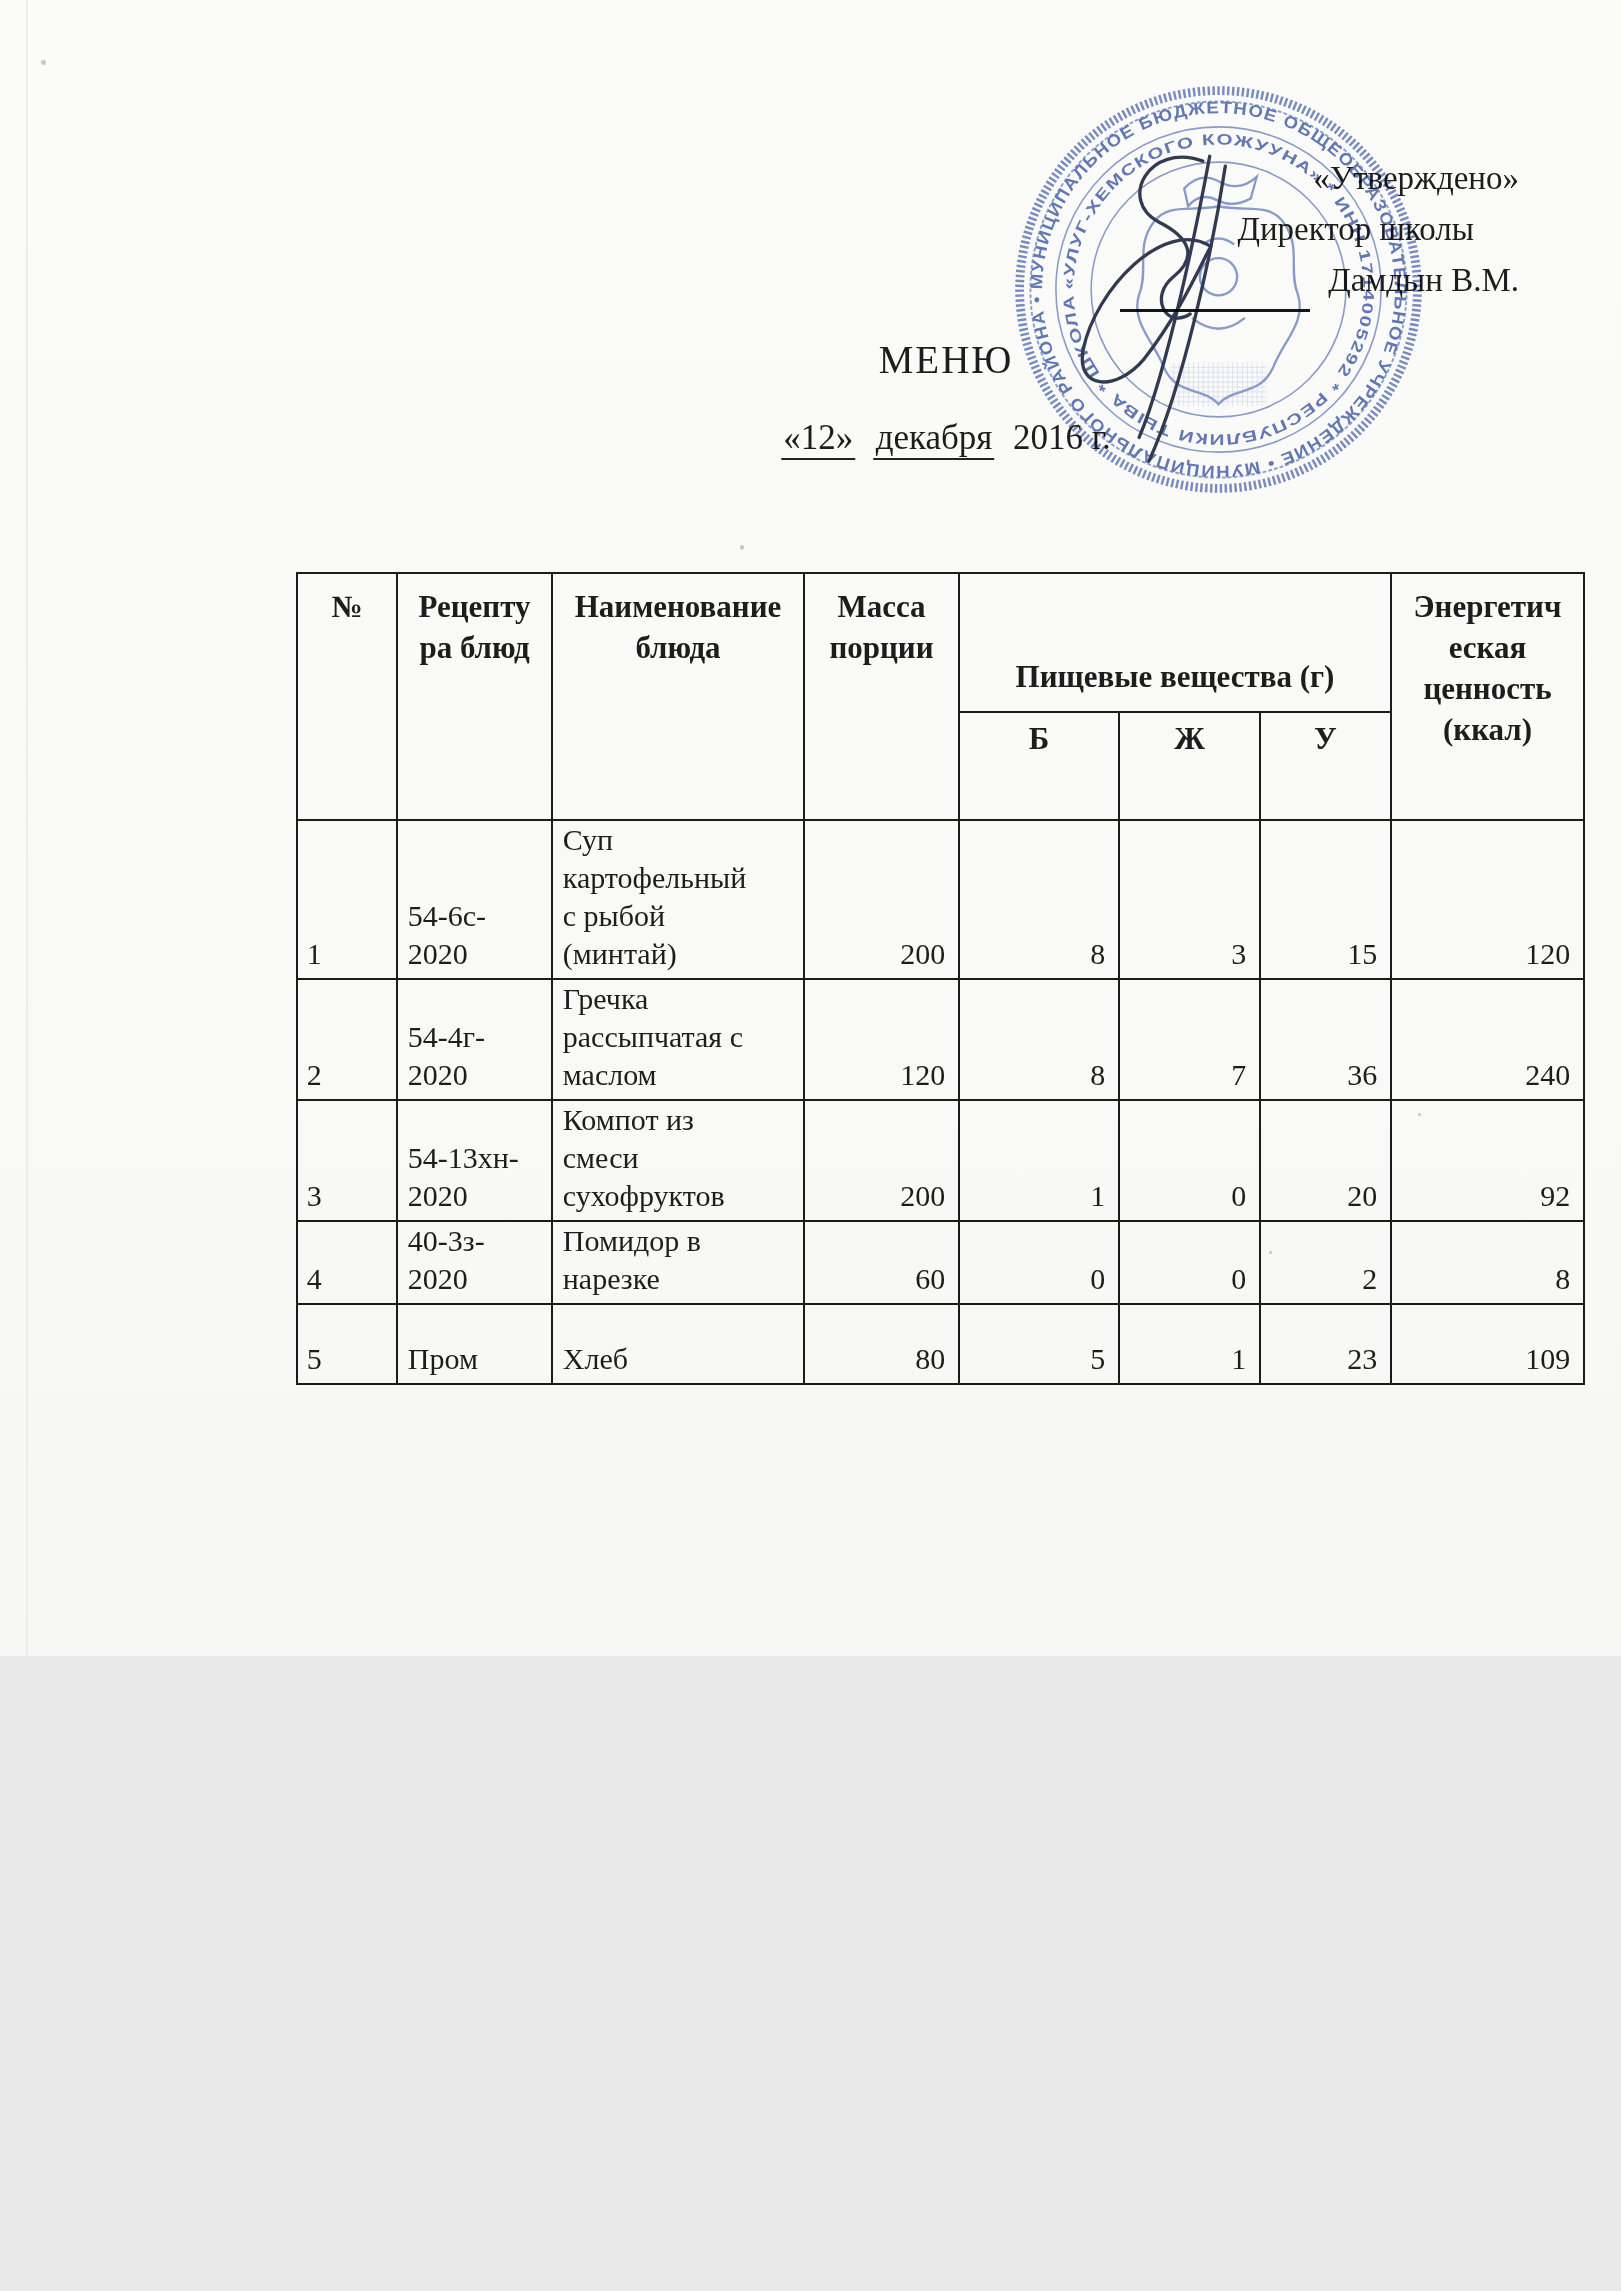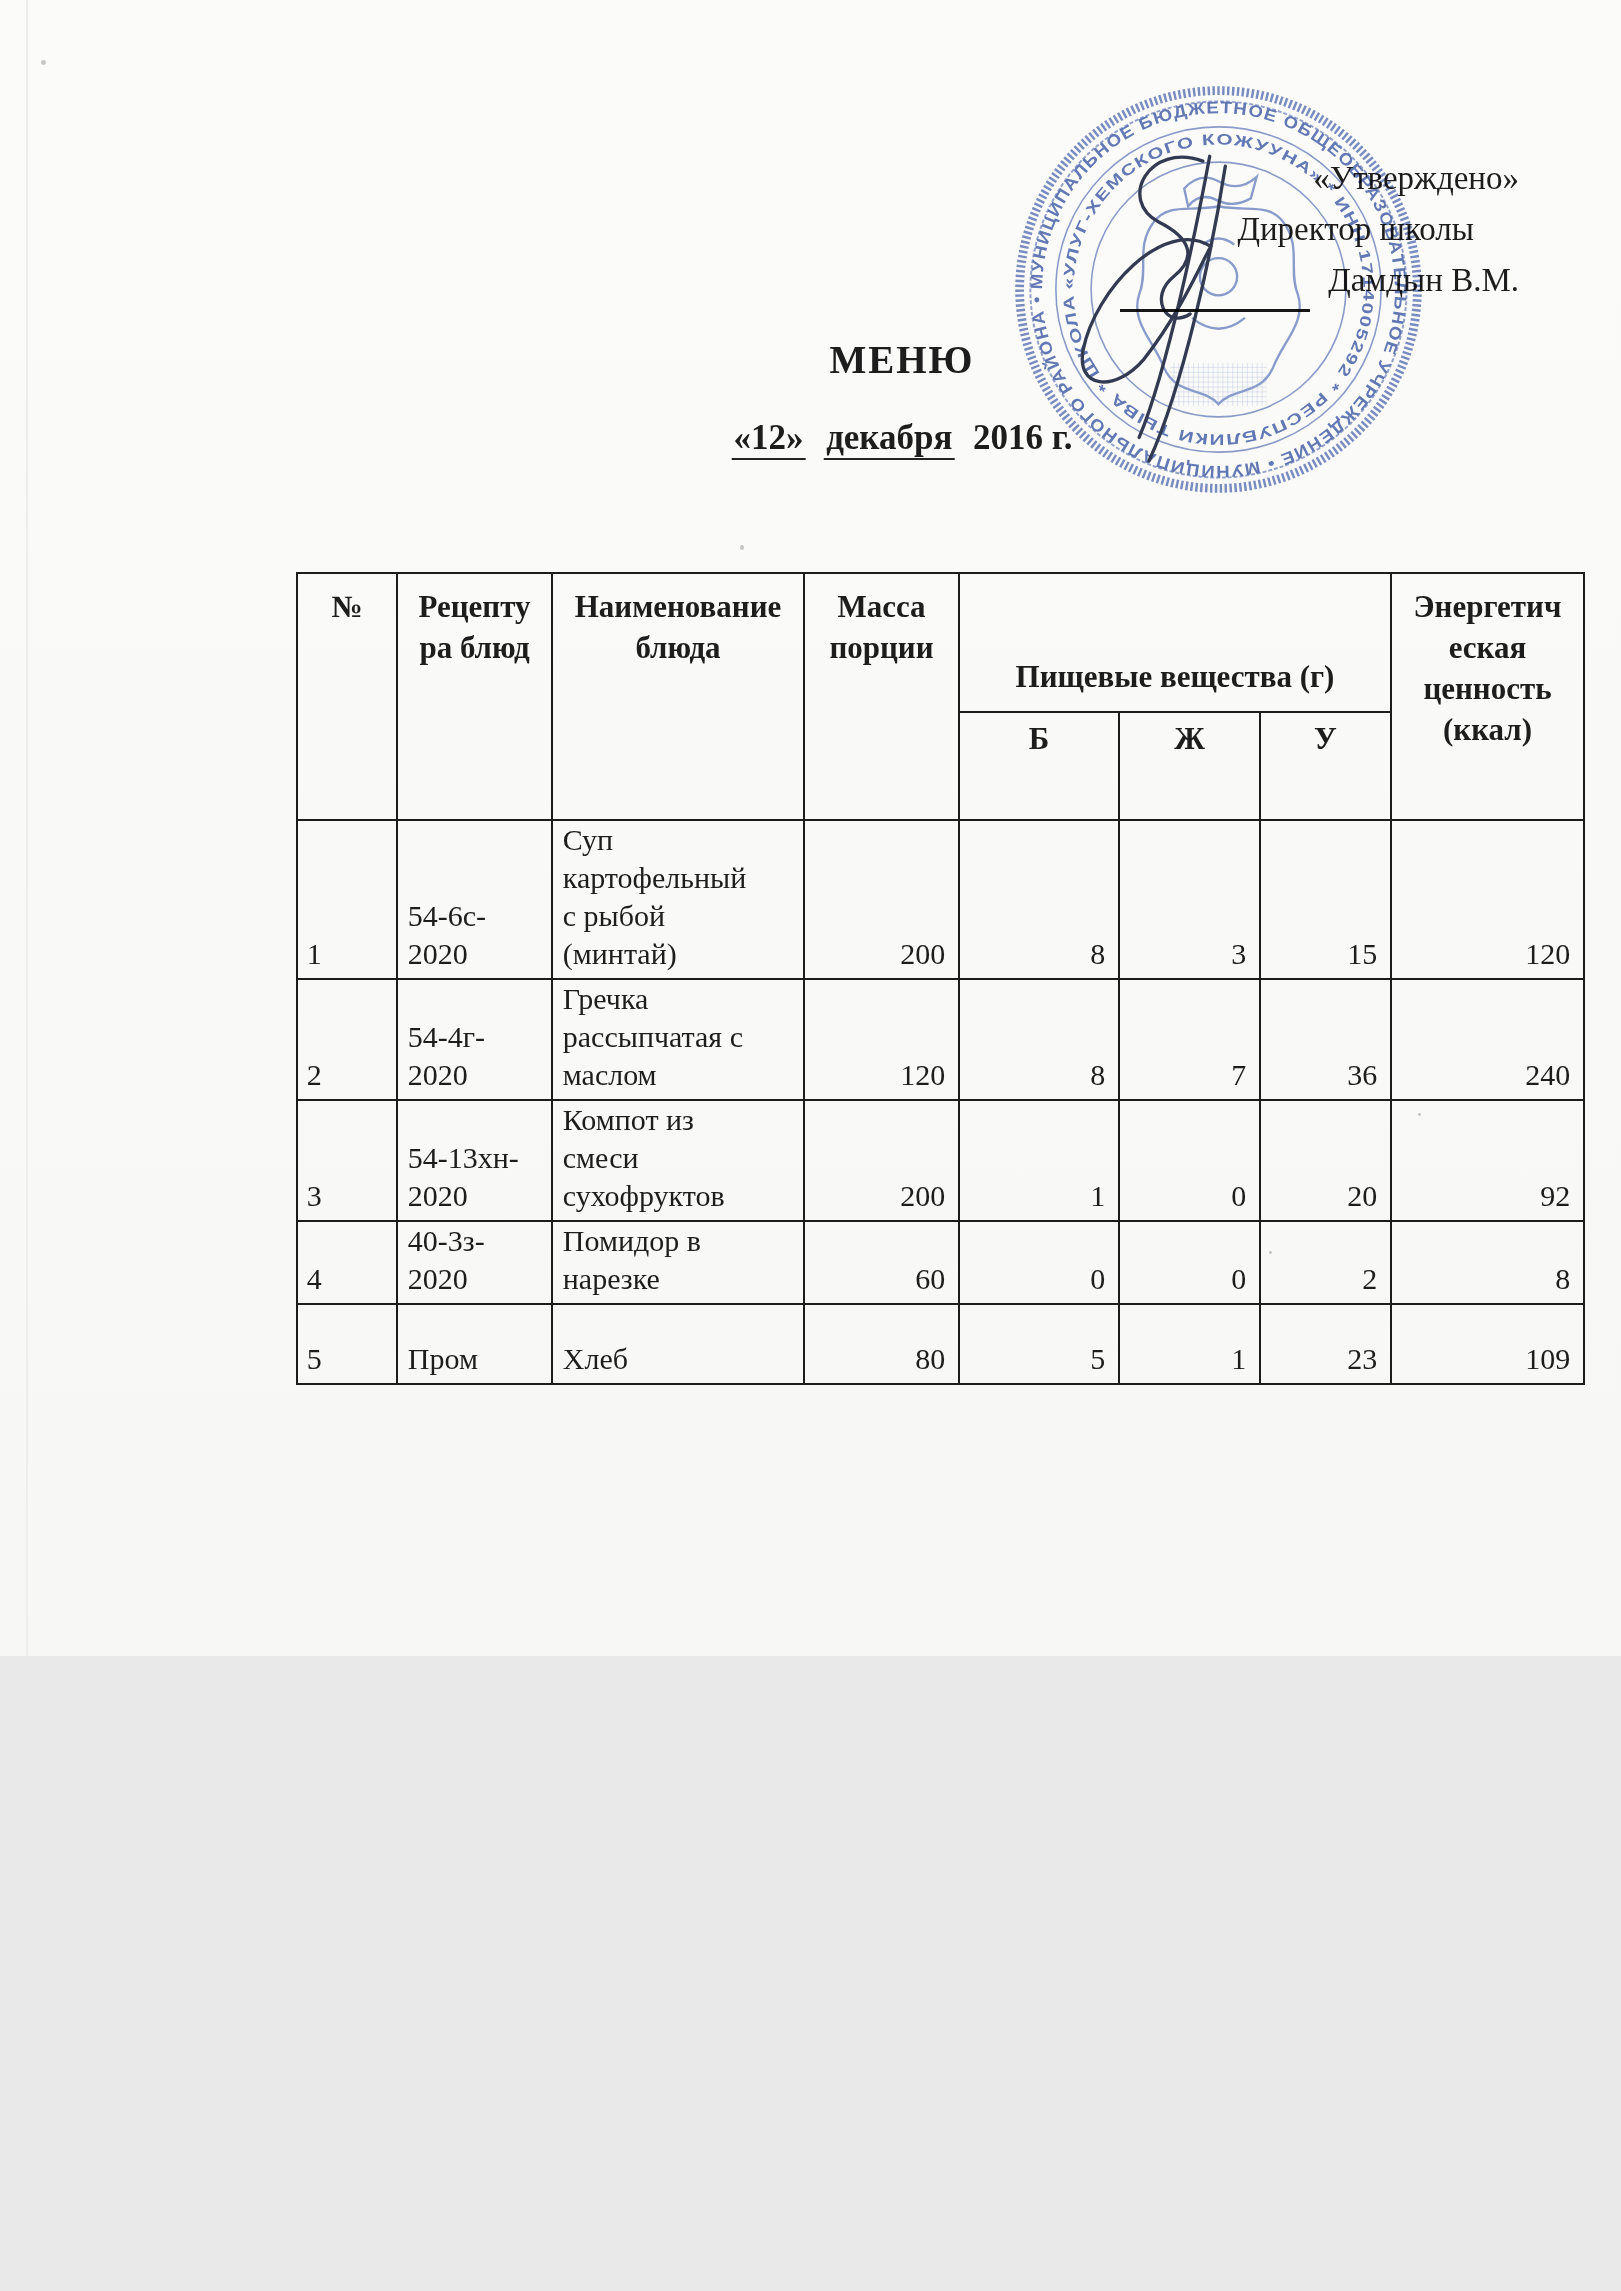--- a/index.html
+++ b/index.html
@@ -10,21 +10,21 @@
   }
   .scan-edge{position:absolute;left:25.5px;top:0;width:2px;height:100%;background:#ededeb;}
   .speck{position:absolute;border-radius:50%;background:#9a9a9a;opacity:.55;}
 
   
   .approval{position:absolute;top:153px;right:102px;text-align:right;font-size:33px;line-height:51px;white-space:nowrap;}
   .approval .role{padding-right:45px;}
   .sig-line{position:absolute;left:1120px;top:309px;width:190px;height:2.9px;background:#161616;}
 
   
-  .ctr{position:absolute;left:902px;transform:translateX(-50%);white-space:nowrap;font-weight:bold;}
+  .ctr{position:absolute;left:946px;transform:translateX(-50%);white-space:nowrap;font-weight:normal;}
   .menu-title{top:337px;font-size:39px;letter-spacing:2px;}
   .date-line{top:418px;font-size:35px;}
   .date-line .u{border-bottom:2.9px solid #232323;padding:0 2px 1px 2px;}
   .date-line span{margin:0 4.9px;}
   .age-cat{top:496px;font-size:35px;}
 
   
   .menu-table{position:absolute;left:296px;top:572px;border-collapse:collapse;table-layout:fixed;width:1287px;font-size:30px;}
   .menu-table td,.menu-table th{border:2px solid #1c1c1c;overflow:hidden;}
   .menu-table{border:2.9px solid #1c1c1c;}

